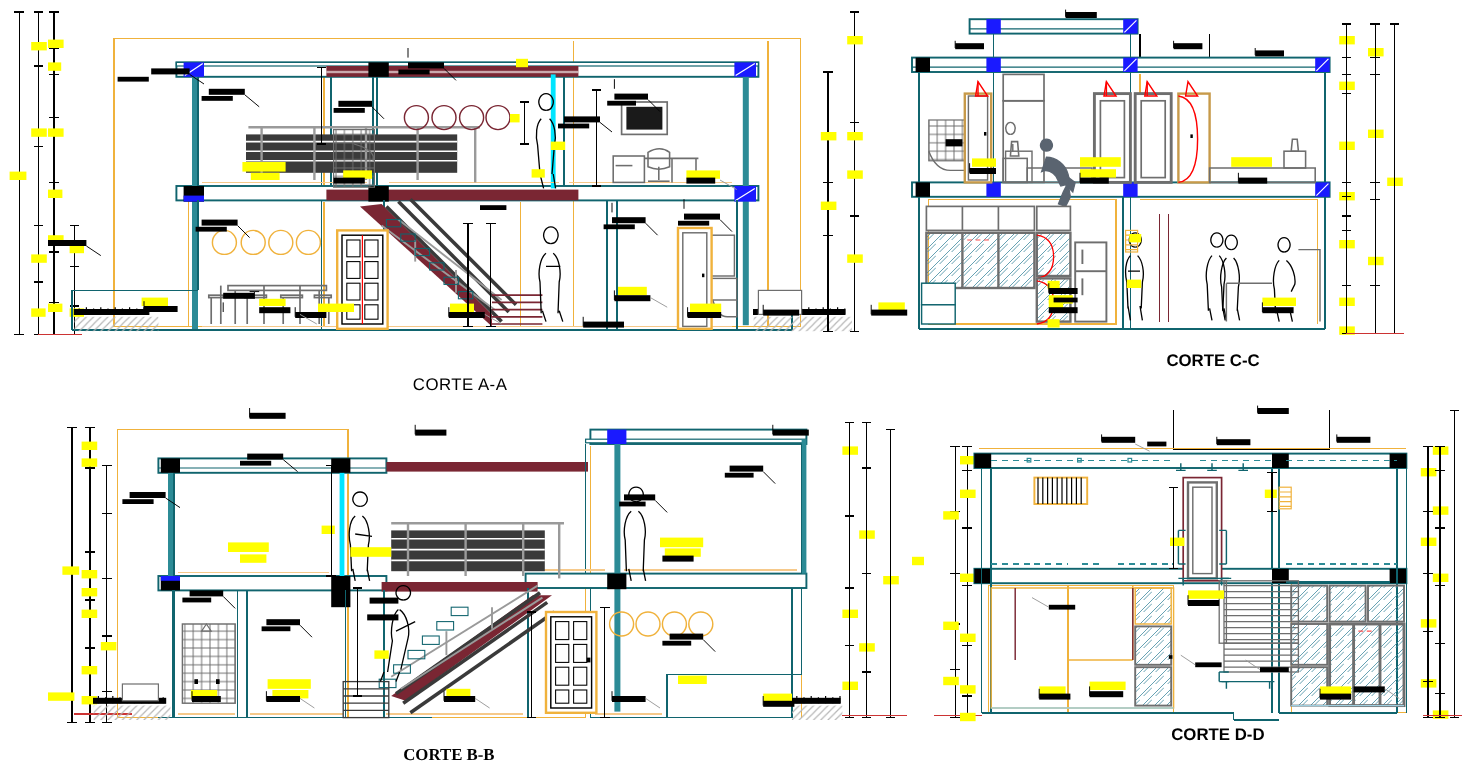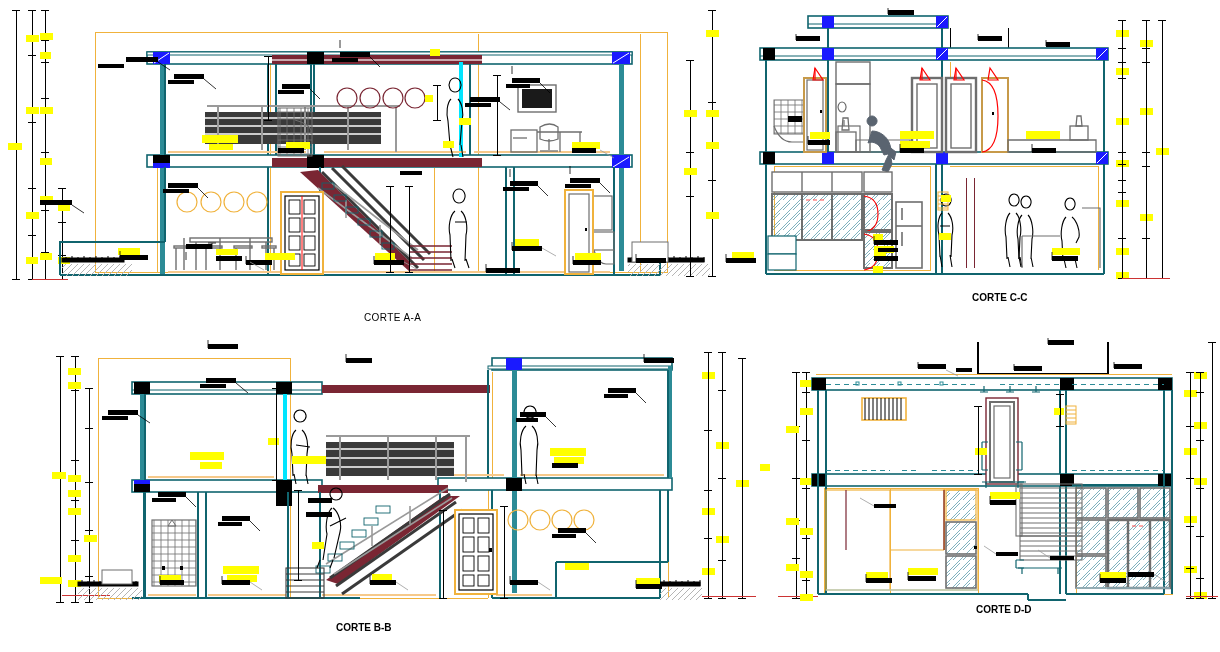--- a/index.html
+++ b/index.html
@@ -1,21 +1,21 @@
 <!DOCTYPE html>
 <html><head>
 <meta charset="utf-8">
 <title>CAD Sections</title>
 <style>
   html,body{margin:0;padding:0;background:#ffffff;}
   body{width:1220px;height:652px;overflow:hidden;
        font-family:"Liberation Sans","DejaVu Sans",sans-serif;}
   #sheet{position:relative;width:1220px;height:652px;background:#fff;}
   .panel{position:absolute;}
-  .title{position:absolute;font-size:10px;letter-spacing:.4px;color:#000;white-space:nowrap;}
+  .title{position:absolute;font-size:14px;letter-spacing:.4px;color:#000;white-space:nowrap;}
   .title.bold{font-weight:bold;letter-spacing:0px;}
   svg{display:block;overflow:visible;}
   .ln{stroke-linecap:butt;shape-rendering:crispEdges;}
 </style>
 </head>
 <body>
 
 <div id="sheet">
 
 <div class="panel" style="left:0;top:0;width:760px;height:330px;">
@@ -365,21 +365,21 @@
   <g fill="#ffff00">
     <rect x="684" y="110" width="13" height="7"></rect>
           <rect x="684" y="168" width="13" height="7"></rect>
     <rect x="706" y="30" width="13" height="7"></rect>
           <rect x="706" y="110" width="13" height="7"></rect>
     <rect x="706" y="142" width="13" height="7"></rect>
           <rect x="706" y="212" width="13" height="7"></rect>
   </g>
 </svg>
 </div>
-<div class="title" style="left:364px;top:312px;">CORTE A-A</div>
+<div class="title" style="left:344px;top:312px;">CORTE A-A</div>
 
 <div class="panel" style="left:760px;top:0;width:460px;height:330px;">
 <svg width="460" height="330" viewBox="0 0 460 330">
 
   <g>
     <rect x="48" y="16" width="140" height="12" fill="#fff" stroke="#10646e" stroke-width="1.6"></rect>
     <line x1="48" y1="24" x2="188" y2="24" stroke="#10646e" stroke-width="1"></line>
   </g>
 
   <g class="ln" stroke="#000" stroke-width="1" fill="none">
@@ -856,21 +856,21 @@
   <g class="ln" stroke="#000" stroke-width="1">
     <line x1="708" y1="22" x2="708" y2="268"></line>
     <line x1="722" y1="22" x2="722" y2="268"></line>
     <line x1="742" y1="28" x2="742" y2="268"></line>
     <path d="M704,22 l8,0 M704,268 l8,0 M718,22 l8,0 M718,268 l8,0 M738,28 l8,0 M738,268 l8,0
              M704,100 l8,0 M704,160 l8,0 M704,208 l8,0 M718,60 l8,0 M718,148 l8,0 M718,230 l8,0"></path>
     <line x1="702" y1="266" x2="756" y2="266" stroke="#cc3333"></line>
   </g>
 </svg>
 </div>
-<div class="title bold" style="left:336px;top:622px;">CORTE B-B</div>
+<div class="title bold" style="left:336px;top:622px;font-family:Liberation Serif, serif;">CORTE B-B</div>
 
 <div class="panel" style="left:760px;top:330px;width:460px;height:322px;">
 <svg width="460" height="322" viewBox="0 0 460 322">
 
   <g class="ln" stroke="#000" stroke-width="1">
     <line x1="36" y1="42" x2="36" y2="268"></line>
     <line x1="46" y1="42" x2="46" y2="268"></line>
     <path d="M32,42 l8,0 M32,268 l8,0 M42,42 l8,0 M42,268 l8,0
              M32,96 l8,0 M32,148 l8,0 M32,190 l8,0 M32,228 l8,0
              M42,62 l8,0 M42,110 l8,0 M42,158 l8,0 M42,208 l8,0 M42,250 l8,0"></path>

